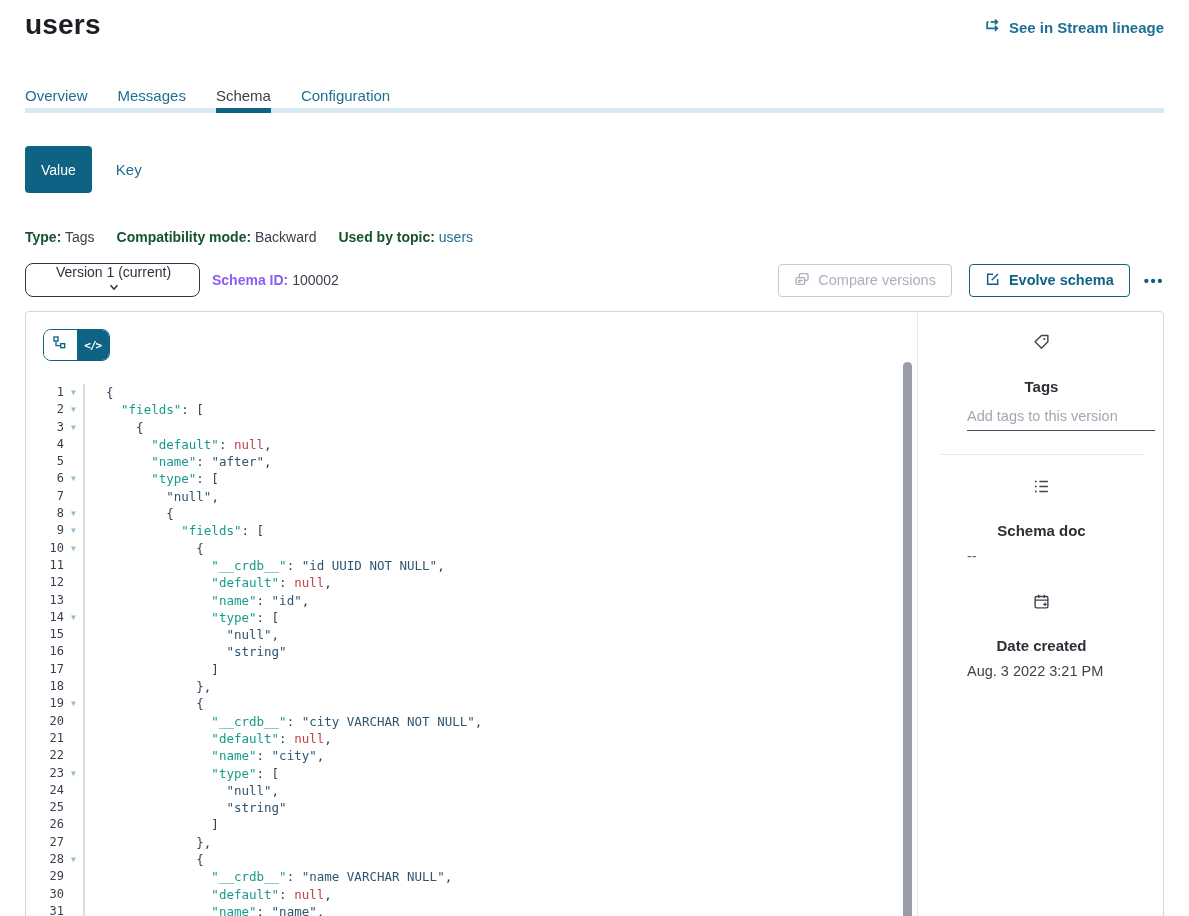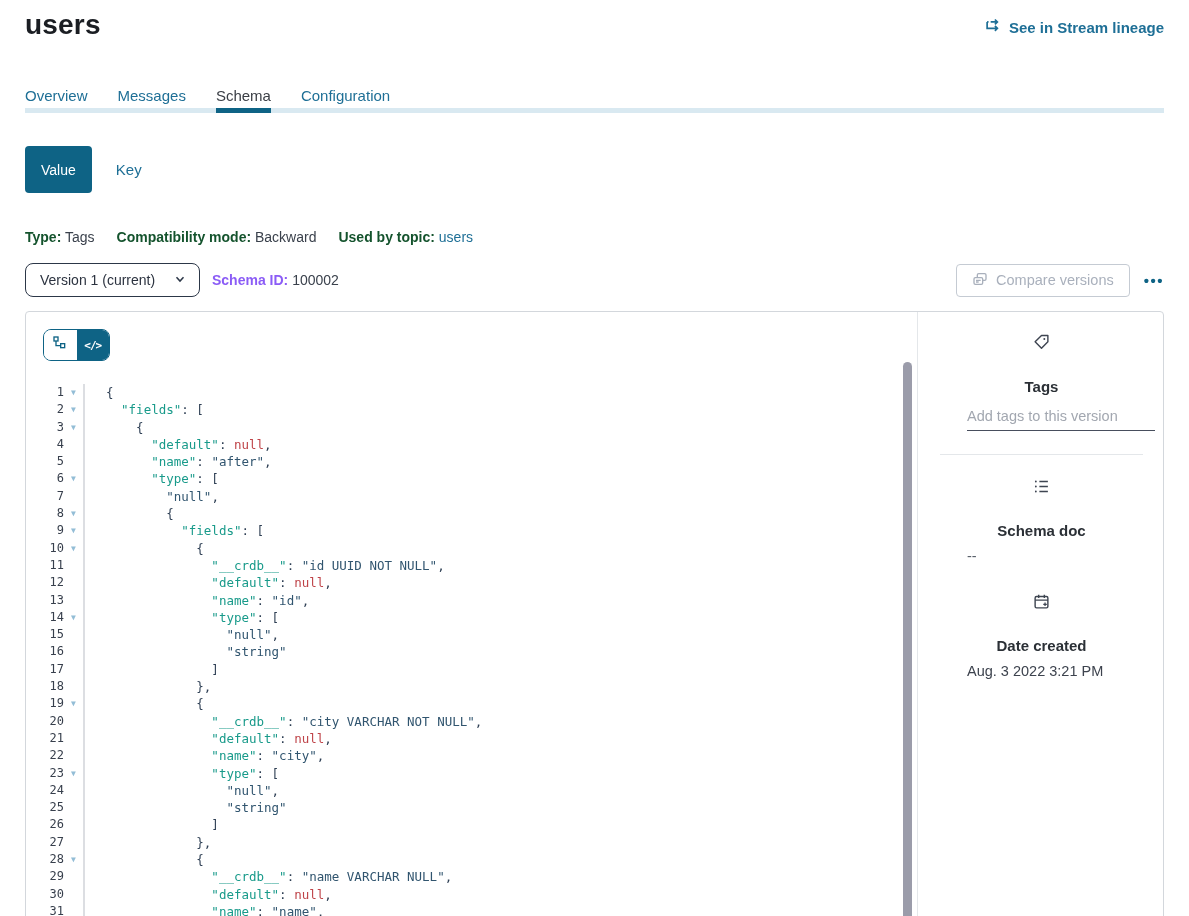--- a/index.html
+++ b/index.html
@@ -45,21 +45,21 @@
 
   
   .meta-row{display:flex;gap:22px;margin-top:36px;font-size:14px;color:#3a414c;}
   .meta-item b{font-weight:700;color:#14532d;}
   .meta-link{color:var(--link);cursor:pointer;}
 
   
   .version-row{display:flex;align-items:center;margin-top:18px;}
   .select{display:flex;align-items:center;justify-content:space-between;width:175px;height:34px;
     border:1px solid #2c3748;border-radius:8px;padding:0 12px 0 14px;font-size:14px;color:#2c3340;
-    cursor:pointer;background:#fff;}
+    cursor:pointer;background:#fff;flex-direction:column;}
   .select svg{stroke:#2c3748;}
   .schemaid{margin-left:12px;font-size:14px;color:#3a414c;}
   .schemaid b{font-weight:700;color:#8b5cf6;}
   .right-actions{margin-left:auto;display:flex;align-items:center;gap:17px;}
   .btn{display:flex;align-items:center;gap:8px;height:33px;border-radius:4px;background:#fff;
     font-size:14.5px;padding:0 15px;cursor:pointer;font-family:inherit;}
   .btn-compare{border:1px solid var(--disabled-border);color:var(--disabled-text);}
   .btn-compare svg{stroke:var(--disabled-text);}
   .btn-evolve{border:1px solid var(--brand);color:var(--brand);font-weight:700;}
   .btn-evolve svg{stroke:var(--brand);}
@@ -168,20 +168,29 @@
       <button class="btn btn-compare">
         <span>
           <svg width="16" height="16" viewBox="0 0 24 24" fill="none" stroke-width="2">
             <rect x="8" y="4" width="13" height="10" rx="2"></rect>
             <rect x="3" y="10" width="13" height="10" rx="2" fill="#fff"></rect>
             <path d="M6 14 H13 M6 16.5 H10"></path>
           </svg>
         </span>
         <span>Compare versions</span>
       </button>
+      <button class="btn btn-evolve">
+        <span>
+          <svg width="16" height="16" viewBox="0 0 24 24" fill="none" stroke-width="2.2">
+            <path d="M19 12 V20 H4 V5 H12"></path>
+            <path d="M10 14 L19.5 4.5"></path>
+          </svg>
+        </span>
+        <span>Evolve schema</span>
+      </button>
       <span class="more-dots">•••</span>
     </div>
   </div>
 
   <div class="panel">
 
     <div class="code-region">
       <div class="view-toggle">
         <div class="seg seg-tree">
           <span>

